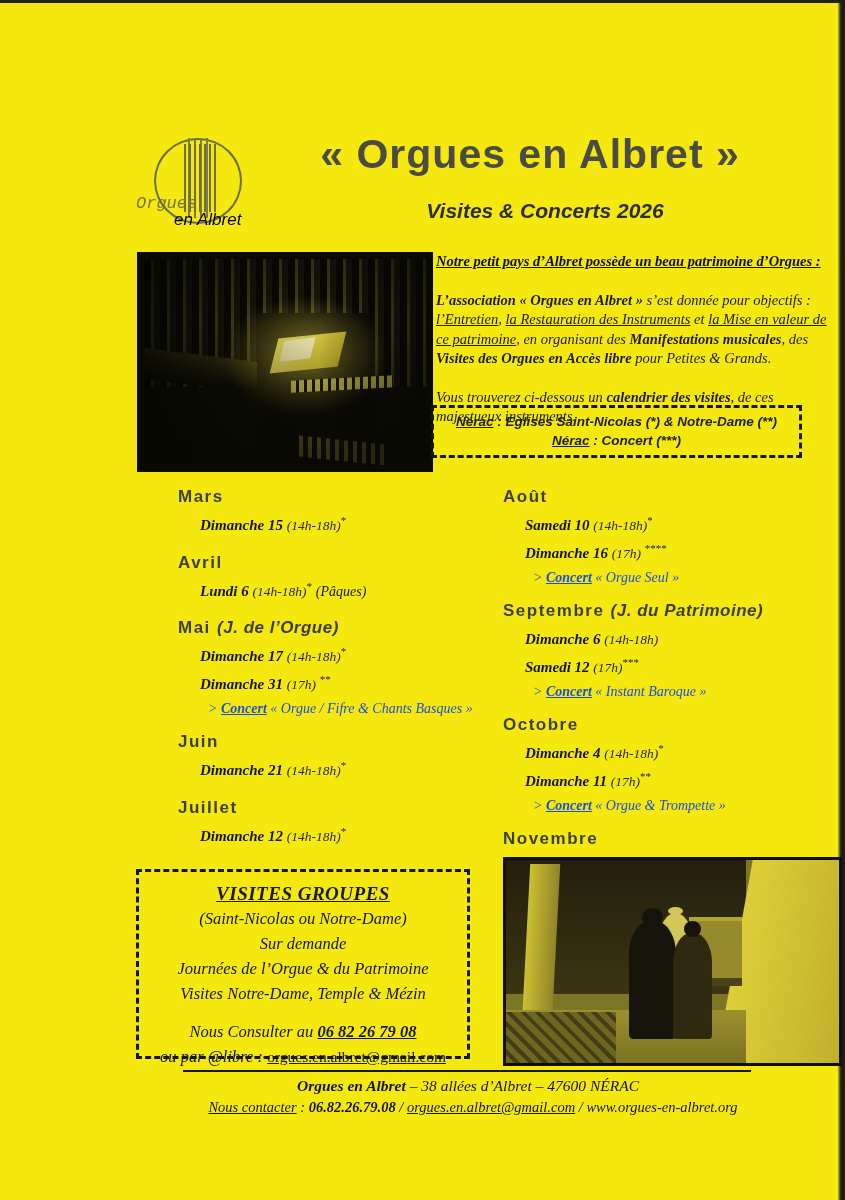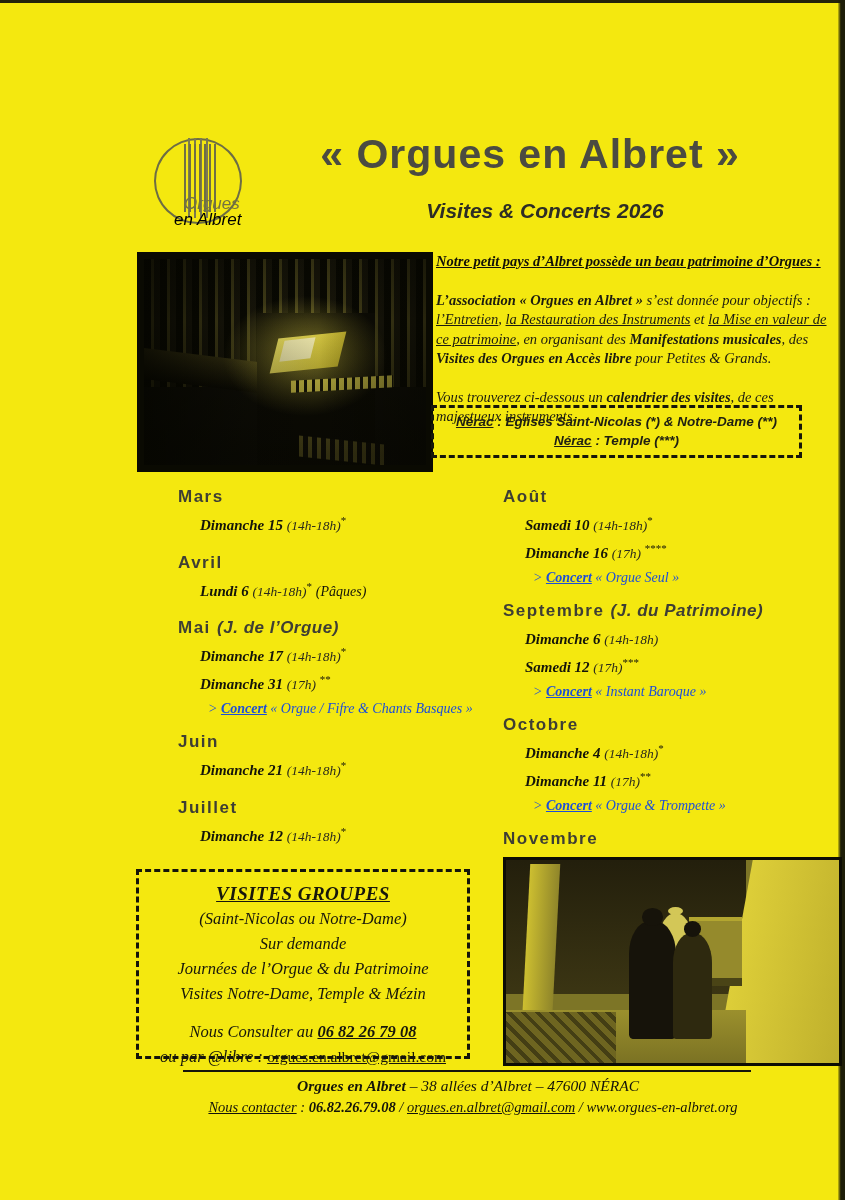--- a/index.html
+++ b/index.html
@@ -9,21 +9,21 @@
   .edge-right{position:absolute;top:0;right:0;width:7px;height:100%;
         background:linear-gradient(to left,#1e1e08 60%,rgba(30,30,8,.2));}
   
   .logo{position:absolute;left:148px;top:134px;width:110px;height:108px;}
   .logo-circle{position:absolute;left:6px;top:4px;width:84px;height:82px;border:2px solid #6d6d44;border-radius:50%;}
   .logo-pipes{position:absolute;left:36px;top:10px;width:34px;height:68px;
         background:repeating-linear-gradient(90deg,#6f6f46 0 2px,rgba(0,0,0,0) 2px 5px);}
   .logo-pipes2{position:absolute;left:40px;top:4px;width:24px;height:80px;
         background:repeating-linear-gradient(90deg,#7b7b50 0 2px,rgba(0,0,0,0) 2px 6px);}
   .logo-word1{position:absolute;left:-12px;top:60px;font-style:italic;font-size:17px;color:#75733f;
-        font-family:Liberation Sans, sans-serif;margin-left:48px;}
+        font-family:Liberation Mono, monospace;}
   .logo-word2{position:absolute;left:26px;top:76px;font-style:italic;font-size:17px;color:#000000;
         font-family:"Liberation Sans",sans-serif;}
   
   .title{position:absolute;left:250px;top:131px;width:560px;text-align:center;
         font-family:"Liberation Sans",sans-serif;font-weight:bold;font-size:41px;color:#4b4b41;letter-spacing:1px;}
   .subtitle{position:absolute;left:330px;top:199px;width:430px;text-align:center;
         font-family:"Liberation Sans",sans-serif;font-weight:bold;font-style:italic;font-size:21px;color:#2d2d25;}
   
   .photo-top{position:absolute;left:137px;top:252px;width:296px;height:220px;
         background:#0a0a02;border:7px solid #0a0a02;box-sizing:border-box;}
@@ -144,21 +144,21 @@
   </div>
 
   <div class="intro">
     <div class="intro-head">Notre petit pays d’Albret possède un beau patrimoine d’Orgues :</div>
     <p><span class="b">L’association « Orgues en Albret »</span><span> s’est donnée pour objectifs : </span><span class="u">l’Entretien</span><span>, </span><span class="u">la Restauration des Instruments</span><span> et </span><span class="u">la Mise en valeur de ce patrimoine</span><span>, en organisant des </span><span class="b">Manifestations musicales</span><span>, des </span><span class="b">Visites des Orgues en Accès libre</span><span> pour Petites &amp; Grands.</span></p>
     <p><span>Vous trouverez ci-dessous un </span><span class="b">calendrier des visites</span><span>, de ces majestueux instruments.</span></p>
   </div>
 
   <div class="venue">
     <div><span class="u">Nérac</span><span> : Eglises Saint-Nicolas (*) &amp; Notre-Dame (**)</span></div>
-    <div><span class="u">Nérac</span><span> : Temple (***)</span></div>
+    <div><span class="u">Nérac</span><span> : Concert (***)</span></div>
   </div>
 
   <div class="cal cal-left">
     <div class="mblock">
       <div class="mname"><span>Mars</span></div>
       <div class="event"><span class="day">Dimanche 15</span> <span class="time">(14h-18h)</span><sup class="stars">*</sup></div>
     </div>
     <div class="mblock">
       <div class="mname"><span>Avril</span></div>
       <div class="event"><span class="day">Lundi 6</span> <span class="time">(14h-18h)</span><sup class="stars">*</sup> <span class="enote">(Pâques)</span></div>

